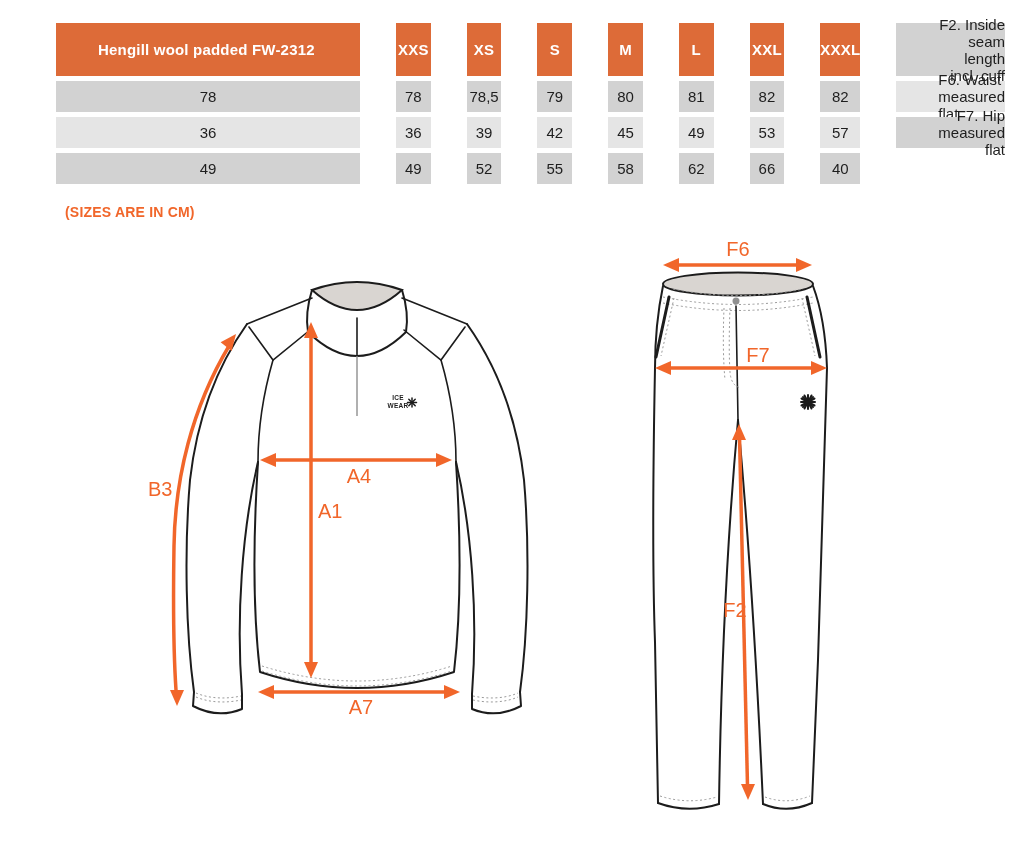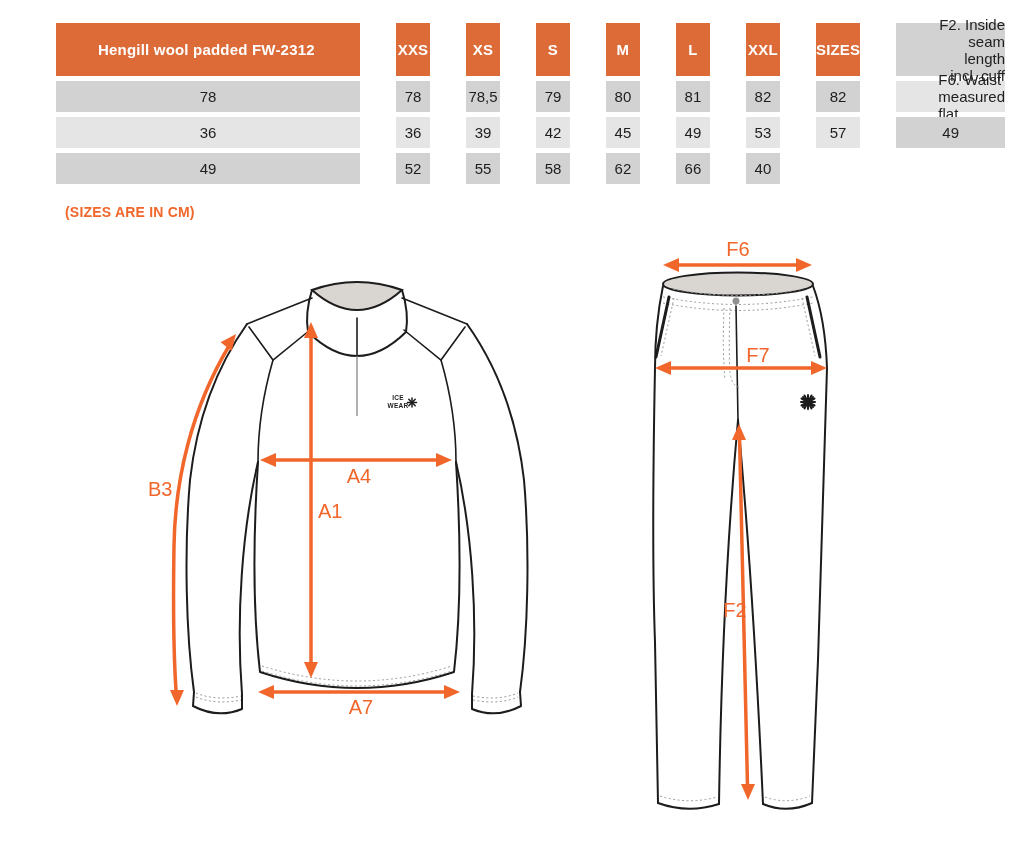--- a/index.html
+++ b/index.html
@@ -55,21 +55,21 @@
 <body>
 
 <div class="size-table">
   <div class="cell th label">Hengill wool padded FW-2312</div>
   <div class="cell th">XXS</div>
   <div class="cell th">XS</div>
   <div class="cell th">S</div>
   <div class="cell th">M</div>
   <div class="cell th">L</div>
   <div class="cell th">XXL</div>
-  <div class="cell th">SIZES</div>
+  <div class="cell th">XXXL</div>
 
   <div class="cell td dark label">F2. Inside seam length incl. cuff</div>
   <div class="cell td dark">78</div>
   <div class="cell td dark">78</div>
   <div class="cell td dark">78,5</div>
   <div class="cell td dark">79</div>
   <div class="cell td dark">80</div>
   <div class="cell td dark">81</div>
   <div class="cell td dark">82</div>
   <div class="cell td dark">82</div>
@@ -77,20 +77,21 @@
   <div class="cell td light label">F6. Waist measured flat</div>
   <div class="cell td light">36</div>
   <div class="cell td light">36</div>
   <div class="cell td light">39</div>
   <div class="cell td light">42</div>
   <div class="cell td light">45</div>
   <div class="cell td light">49</div>
   <div class="cell td light">53</div>
   <div class="cell td light">57</div>
 
+  <div class="cell td dark label">F7. Hip measured flat</div>
   <div class="cell td dark">49</div>
   <div class="cell td dark">49</div>
   <div class="cell td dark">52</div>
   <div class="cell td dark">55</div>
   <div class="cell td dark">58</div>
   <div class="cell td dark">62</div>
   <div class="cell td dark">66</div>
   <div class="cell td dark">40</div>
 </div>
 

